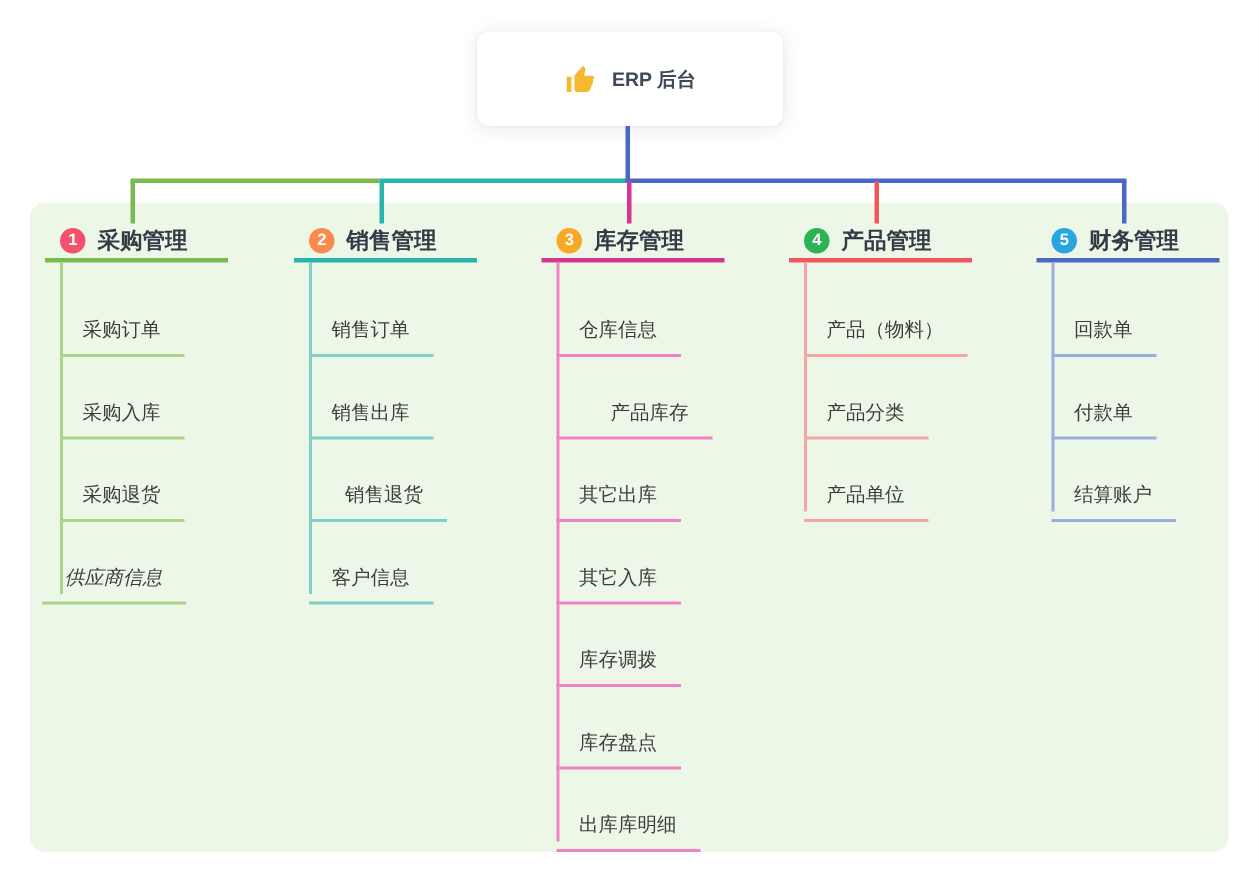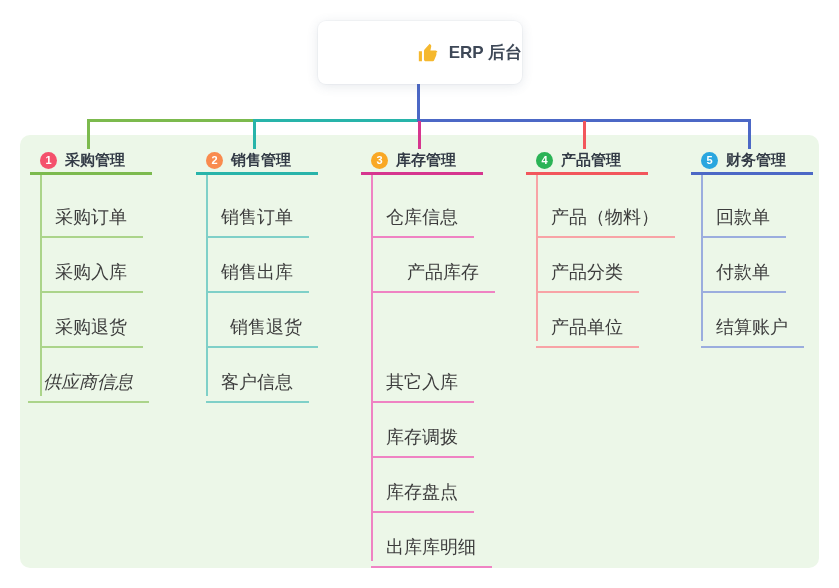--- a/index.html
+++ b/index.html
@@ -9,42 +9,42 @@
     background:#ffffff;
   }
   .panel{
     position:absolute;left:20px;top:135px;width:799px;height:433px;
     border-radius:10px;z-index:1;
   }
   .root-card{
     position:absolute;left:318px;top:21px;width:204px;height:63px;
     background:#ffffff;border-radius:8px;z-index:3;
     box-shadow:0 2px 12px rgba(70,90,120,0.14), 0 0 0 1px rgba(120,130,150,0.05);
-    display:flex;align-items:center;justify-content:flex-end;gap:10px;
-    font-size:17px;font-weight:600;color:#3e4857;cursor:pointer;
+    display:flex;align-items:center;justify-content:center;gap:10px;
+    font-size:13px;font-weight:600;color:#3e4857;cursor:pointer;
   }
   .root-card .thumb{width:22px;height:22px;display:inline-block;}
   .stem{position:absolute;left:417px;top:84px;width:3px;height:37px;z-index:2;}
   .hseg{position:absolute;top:119px;height:3px;z-index:2;}
   .drop{position:absolute;top:121px;width:3px;height:28px;z-index:2;}
   .branch-header{
     position:absolute;top:148px;height:24px;display:flex;align-items:center;z-index:2;
     cursor:pointer;
   }
   .badge{
     width:17px;height:17px;border-radius:50%;margin-right:8px;flex:0 0 auto;
     color:#ffffff;font-size:11px;font-weight:700;line-height:17px;text-align:center;
   }
   .branch-label{font-size:15px;font-weight:700;color:#333b46;white-space:nowrap;}
   .branch-underline{position:absolute;top:172px;height:3px;z-index:2;}
   .vline{position:absolute;top:175px;width:2px;z-index:2;}
   .child{
     position:absolute;height:30px;z-index:2;display:flex;align-items:flex-end;
     padding:0 16px 7px 15px;border-bottom:2px solid;white-space:nowrap;
-    font-size:18px;color:#3d3d3d;cursor:pointer;
+    font-size:13px;color:#3d3d3d;cursor:pointer;
   }
 </style>
 </head>
 <body>
 
 <div id="canvas" style="background: rgb(255, 255, 255);">
   <div class="panel" style="background: rgb(236, 247, 232);"></div>
 
   <div class="root-card">
     <span class="thumb">
@@ -84,20 +84,21 @@
     <div class="child" style="left: 206px; top: 364px; border-bottom-color: rgb(127, 208, 200);">客户信息</div>
     <div class="drop" style="left: 418px; background: rgb(214, 54, 143);"></div>
     <div class="branch-header" style="left: 371px;">
       <span class="badge" style="background: rgb(249, 168, 37);">3</span>
       <span class="branch-label">库存管理</span>
     </div>
     <div class="branch-underline" style="left: 361px; width: 122px; background: rgb(214, 54, 143);"></div>
     <div class="vline" style="left: 371px; height: 386px; background: rgb(239, 131, 195);"></div>
     <div class="child" style="left: 371px; top: 199px; border-bottom-color: rgb(239, 131, 195);">仓库信息</div>
     <div class="child" style="left: 371px; top: 254px; border-bottom-color: rgb(239, 131, 195); padding-left: 36px;">产品库存</div>
+    <div class="child" style="left: 371px; top: 309px; border-bottom-color: rgb(239, 131, 195);">其它出库</div>
     <div class="child" style="left: 371px; top: 364px; border-bottom-color: rgb(239, 131, 195);">其它入库</div>
     <div class="child" style="left: 371px; top: 419px; border-bottom-color: rgb(239, 131, 195);">库存调拨</div>
     <div class="child" style="left: 371px; top: 474px; border-bottom-color: rgb(239, 131, 195);">库存盘点</div>
     <div class="child" style="left: 371px; top: 529px; border-bottom-color: rgb(239, 131, 195);">出库库明细</div>
     <div class="drop" style="left: 583px; background: rgb(242, 86, 92);"></div>
     <div class="branch-header" style="left: 536px;">
       <span class="badge" style="background: rgb(43, 179, 86);">4</span>
       <span class="branch-label">产品管理</span>
     </div>
     <div class="branch-underline" style="left: 526px; width: 122px; background: rgb(242, 86, 92);"></div>

